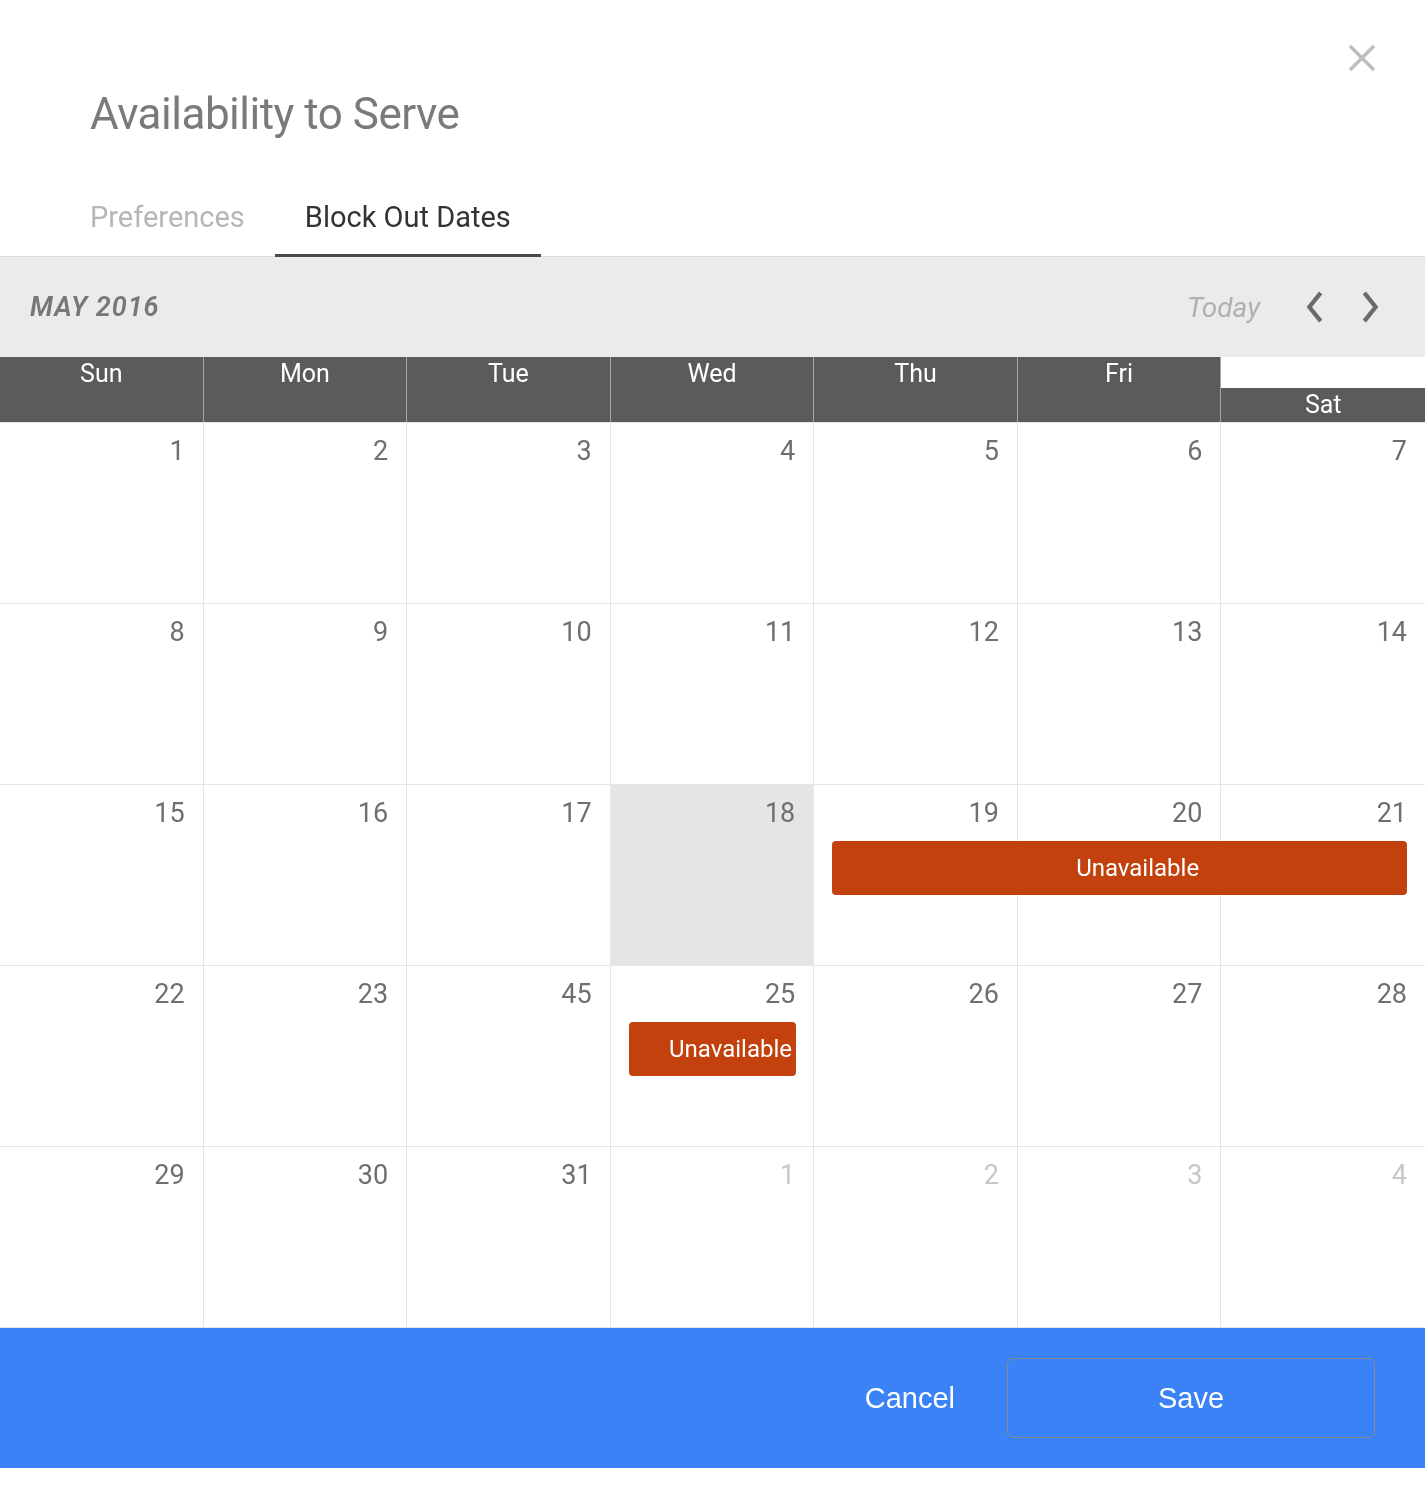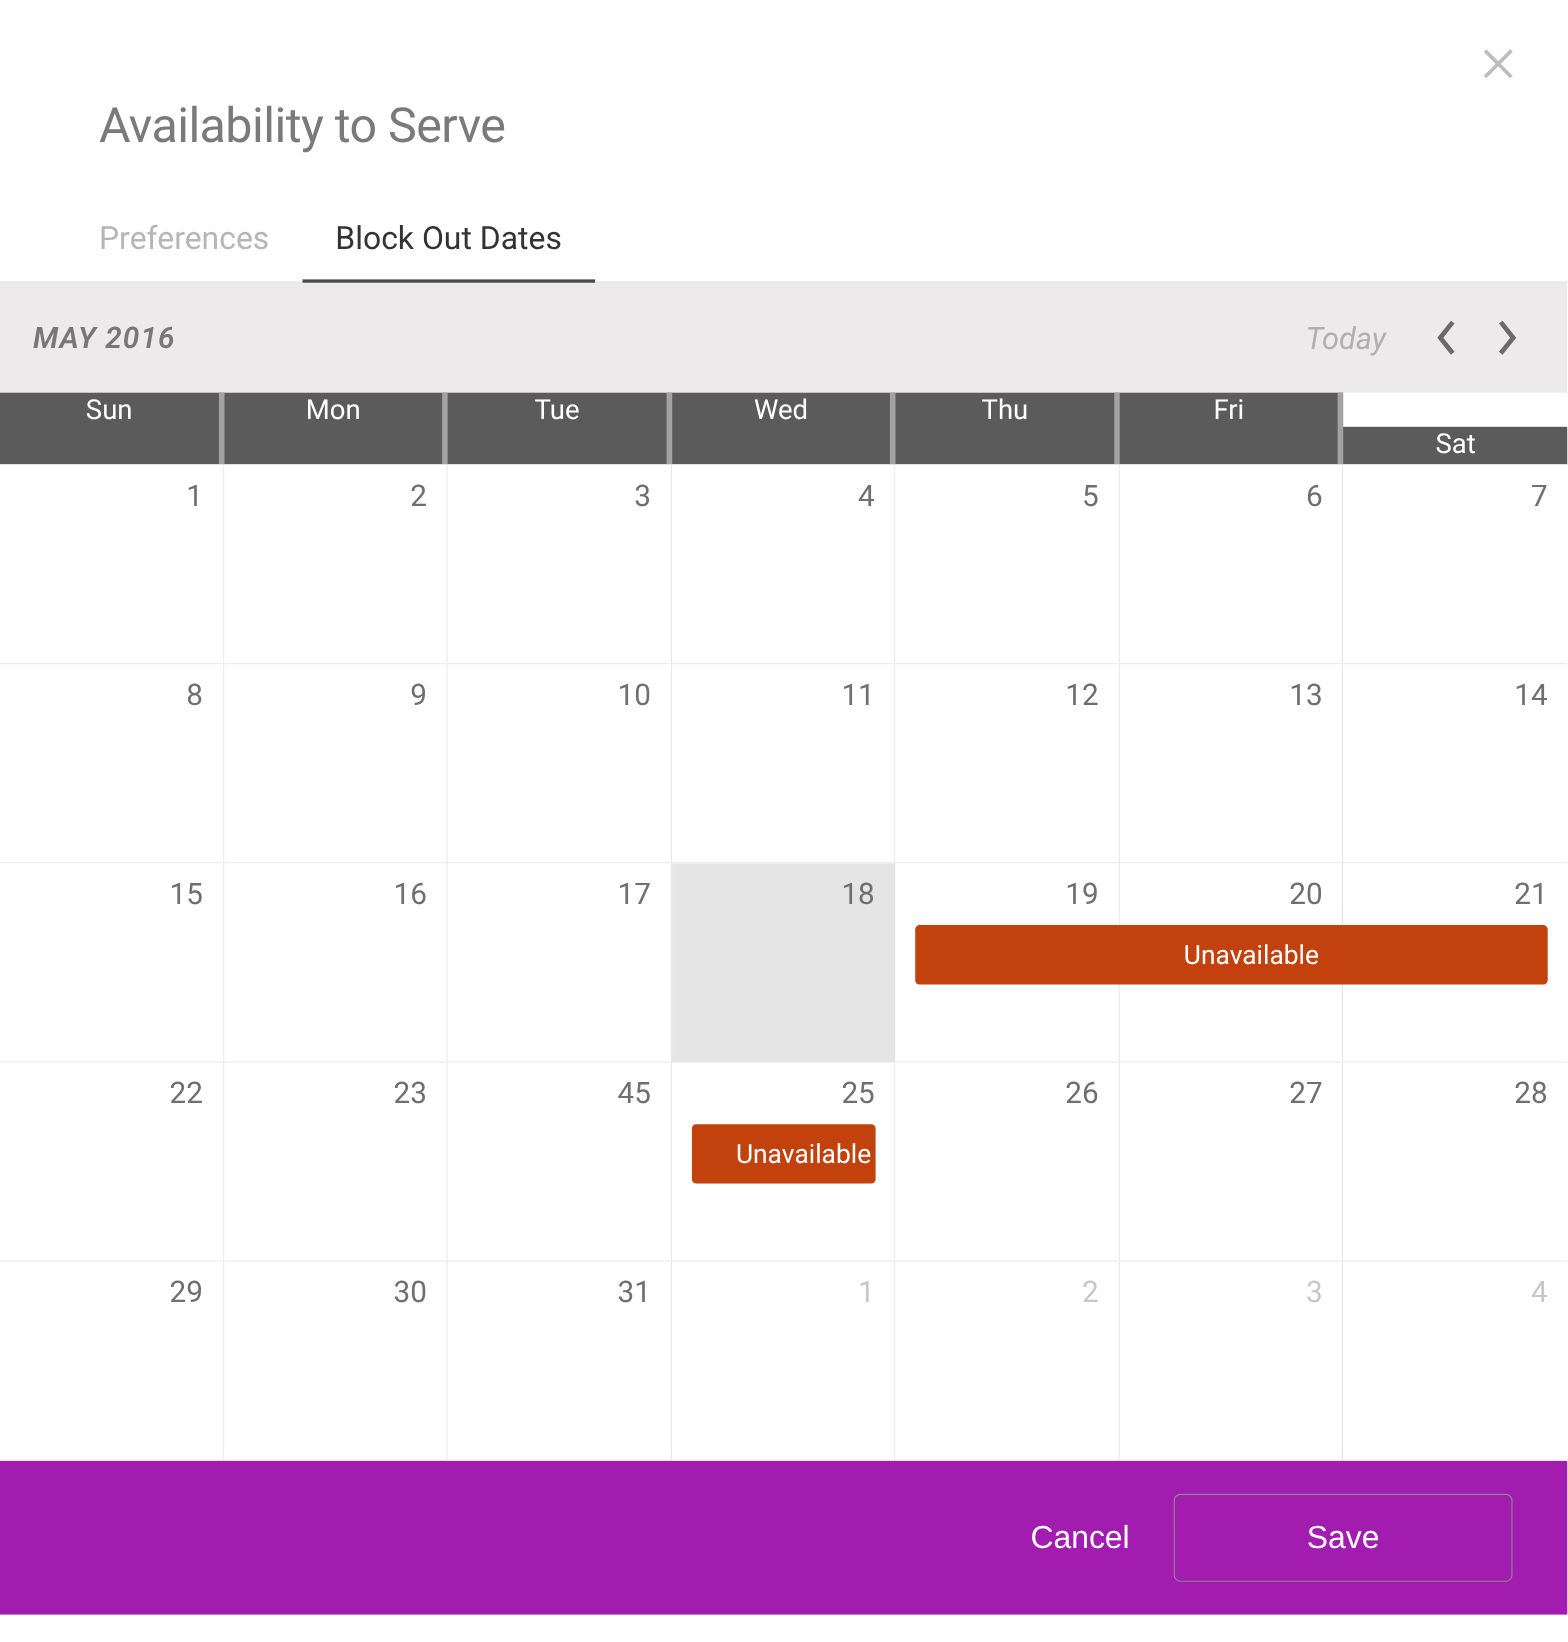--- a/index.html
+++ b/index.html
@@ -13,32 +13,32 @@
   .tab { font-size: 29px; padding-bottom: 22px; color: #b6b6b6; cursor: pointer; position: relative; }
   .tab.active { color: #333; font-weight: 400; }
   .tab.active::after { content: ""; position: absolute; left: -30px; right: -30px; bottom: -1px; height: 3px; background: #4a4a4a; }
   .month-bar { background: #eceaea; display: flex; align-items: center; justify-content: space-between; padding: 0 45px 0 30px; height: 100px; font-style: italic; }
   .month-label { font-size: 27px; font-weight: 600; color: #777; letter-spacing: 1px; }
   .nav-group { display: flex; align-items: center; gap: 35px; }
   .today-link { font-size: 28px; color: #b0b0b0; cursor: pointer; margin-right: 10px; }
   .arrow-btn { cursor: pointer; display: flex; align-items: center; justify-content: center; }
   .arrow-btn svg { width: 20px; height: 34px; stroke: #6a6a6a; stroke-width: 3; fill: none; }
   .weekday-row { display: grid; grid-template-columns: repeat(7, 1fr); }
-  .weekday { background: #5b5b5b; color: #fff; text-align: center; font-size: 25px; font-weight: 400; padding: 2px 0 3px 0; border-right: 5px solid #a3a3a3; }
+  .weekday { background: #5b5b5b; color: #fff; text-align: center; font-size: 25px; font-weight: 400; padding: 2px 0 3px 0; border-right: 1px solid #a3a3a3; }
   .weekday:last-child { border-right: none; margin-top: 31px; }
   .grid { display: grid; grid-template-columns: repeat(7, 1fr); border-top: 1px solid #e5e5e5; position: relative; }
   .cell { border-right: 1px solid #e5e5e5; border-bottom: 1px solid #e5e5e5; height: 181px; position: relative; background: #fff; }
   .cell:nth-child(7n) { border-right: none; }
   .cell.highlight { background: #e5e5e5; }
   .daynum { position: absolute; top: 12px; right: 18px; font-size: 27px; color: #6f6f6f; font-weight: 400; }
   .daynum.other { color: #c7c7c7; }
   .event { position: absolute; top: 56px; height: 54px; background: #c2410c; color: #fff; display: flex; align-items: center; justify-content: center; font-size: 24px; border-radius: 4px; cursor: pointer; z-index: 2; padding-left: 36px; }
-  .footer { background: #a21caf; height: 140px; display: flex; align-items: center; justify-content: flex-end; padding-right: 50px; gap: 40px; }
+  .footer { background: #3b82f6; height: 140px; display: flex; align-items: center; justify-content: flex-end; padding-right: 50px; gap: 40px; }
   .cancel-btn { color: #fff; font-size: 29px; cursor: pointer; background: none; border: none; }
-  .save-btn { color: #fff; font-size: 29px; cursor: pointer; background: none; border: 1px solid #8a8a8a; border-radius: 6px; width: 308px; height: 80px; }
+  .save-btn { color: #fff; font-size: 29px; cursor: pointer; background: none; border: 1px solid #8a8a8a; border-radius: 6px; width: 368px; height: 80px; margin-left: 12px; }
 </style>
 </head>
 <body>
 
 <div class="modal">
 
   <div class="close-btn">
     <svg viewBox="0 0 24 24">
         <line x1="4" y1="4" x2="20" y2="20"></line>
         <line x1="20" y1="4" x2="4" y2="20"></line>

